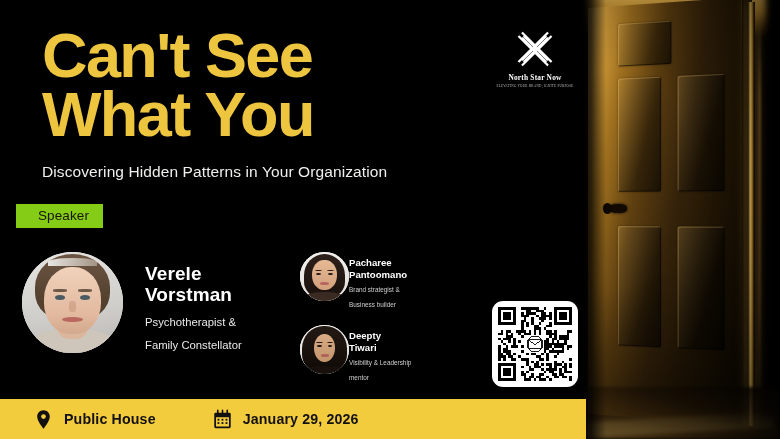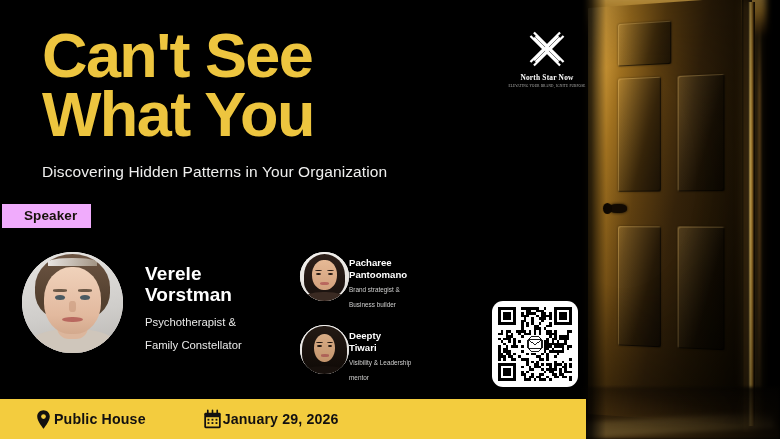--- a/index.html
+++ b/index.html
@@ -137,40 +137,40 @@
   .subtitle {
     margin-top:19px;
     color:#efefee;
     font-size:15.5px;
     font-weight:400;
     letter-spacing:.1px;
   }
 
   
   .logo {
-    position:absolute; left:508px; top:28px;
+    position:absolute; left:496px; top:28px;
     width:78px; text-align:center;
   }
   .logo-mark { width:42px; height:42px; margin:0 auto; display:block; }
   .logo-name {
     color:#ffffff; font-size:7.4px; font-weight:bold;
     letter-spacing:.2px; margin-top:3px;
     font-family:"Liberation Serif", serif;
   }
   .logo-tag {
     color:#b9b9b7; font-size:3.3px; letter-spacing:.25px; margin-top:1.5px;
     font-family:"Liberation Serif", serif;
   }
 
   
   .speaker-badge {
-    position:absolute; left:2px; top:204px;
-    background:#f0abfc;
+    position:absolute; left:16px; top:204px;
+    background:#84cc16;
     color:#17120a;
-    font-size:13.5px; font-weight:bold;
+    font-size:13.5px; font-weight:normal;
     padding:4px 14px 5px 22px;
     letter-spacing:.1px;
   }
 
   
   .main-speaker { position:absolute; left:22px; top:252px; display:flex; align-items:center; }
   .avatar-lg {
     width:101px; height:101px; border-radius:50%;
     background:#ffffff; overflow:hidden; position:relative; flex:0 0 auto;
   }
@@ -252,21 +252,21 @@
     width:586px; height:40px;
     background:#f3cc3e;
     display:flex; align-items:center;
   }
   .bb-item { display:flex; align-items:center; }
   .bb-item.loc  { margin-left:33px; }
   .bb-item.time { margin-left:63px; }
   .bb-item.date { margin-left:56px;align-items:center; }
   .bb-icon { width:21px; height:21px; flex:0 0 auto; }
   .bb-text {
-    color:#121010;
+    margin-left:10px; color:#121010;
     font-size:14.2px; font-weight:bold; letter-spacing:.15px;
   }
 </style>
 </head>
 <body>
 
 <div id="poster">
 
   <div class="door-scene">
     <div class="door-glow-top"></div>

